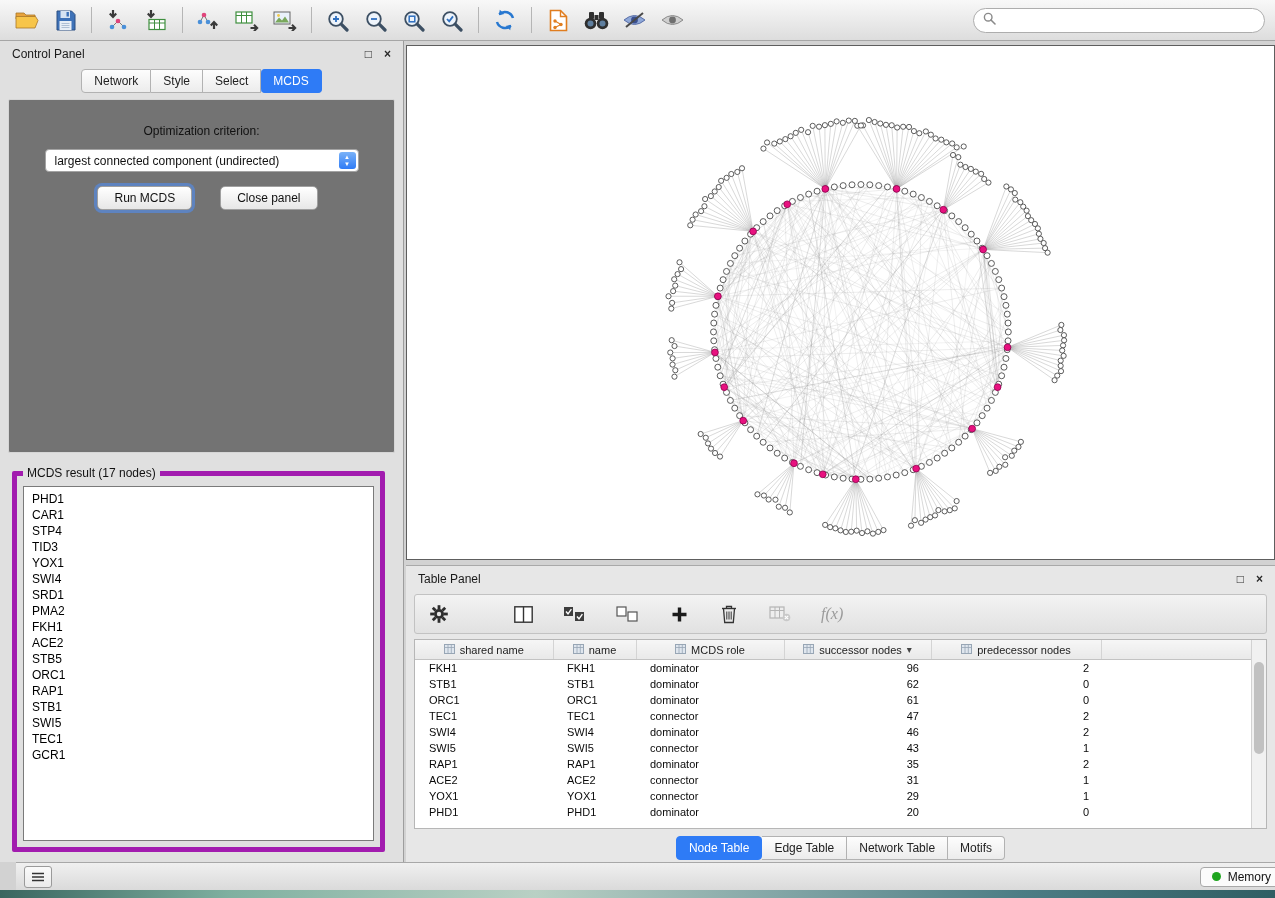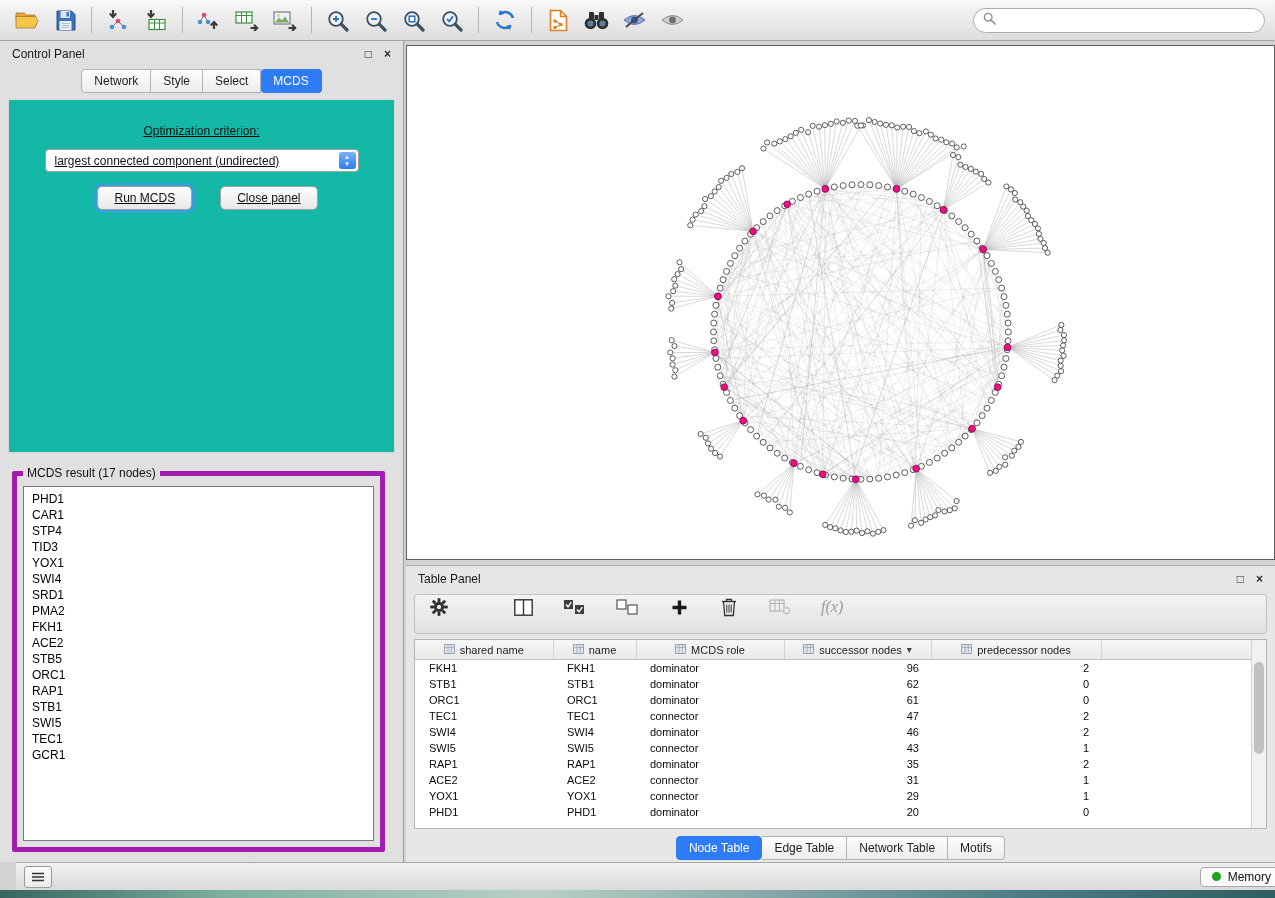--- a/index.html
+++ b/index.html
@@ -22,21 +22,21 @@
     border-right:1px solid #9d9d9d;box-sizing:border-box;}
   .panel-header{height:26px;display:flex;align-items:center;padding:0 12px;font-size:12px;color:#1a1a1a;}
   .win-btns{margin-left:auto;display:flex;gap:12px;font-size:12px;color:#2a2a2a;font-weight:bold;}
   .win-btns span{cursor:default;line-height:1;}
   .cp-tabs,.tp-tabs{display:flex;justify-content:center;margin-top:2px;position:relative;z-index:2;}
   .cp-tab{font-size:12px;padding:4px 12px;background:linear-gradient(#fdfdfd,#ececec);
     border:1px solid #b2b2b2;border-left:none;color:#222;}
   .cp-tab:first-child{border-left:1px solid #b2b2b2;border-radius:4px 0 0 4px;}
   .cp-tab:last-child{border-radius:0 4px 4px 0;text-align:right;}
   .cp-tab.active{background:#2e7bf6;color:#fff;border-color:#2e7bf6;border-radius:4px;}
-  .cp-content{margin:6px 8px 0;background:#14b8a6;border:1px solid #d6d6d6;height:352px;border-radius:2px;text-decoration:underline;}
+  .cp-content{margin:6px 8px 0;background:#737373;border:1px solid #d6d6d6;height:352px;border-radius:2px;}
   .opt-label{text-align:center;font-size:12px;color:#111;padding-top:24px;}
   .dropdown{width:314px;height:23px;margin:11px auto 0;background:#fff;border:1px solid #a3a3a3;
     border-radius:4px;position:relative;display:flex;align-items:center;font-size:12px;
     padding-left:9px;box-sizing:border-box;color:#111;}
   .dd-stepper{position:absolute;right:2px;top:2px;bottom:2px;width:17px;border-radius:3px;
     background:linear-gradient(#7ab2f8,#2e7bf6);color:#fff;font-size:6px;display:flex;
     flex-direction:column;align-items:center;justify-content:center;line-height:1.15;}
   .cp-buttons{display:flex;justify-content:center;gap:16px;margin-top:14px;}
   .btn{font-size:12px;padding:4px 16px;background:linear-gradient(#ffffff,#e7e7e7);
     border:1px solid #a0a0a0;border-radius:5px;font-family:inherit;color:#111;margin-left:12px;}
@@ -57,21 +57,21 @@
   .tl.red{left:9px;background:#ff5f57;}
   .tl.yellow{left:29px;background:#febc2e;}
   .tl.green{left:49px;background:#28c840;}
   .net-canvas{position:absolute;left:0;right:0;top:19px;bottom:0;background:#fff;overflow:hidden;}
   .net-canvas svg{display:block;width:100%;height:100%;}
 
   
   #table-panel{position:absolute;left:406px;top:565px;right:0;height:297px;background:#e7e7e7;
     border-top:1px solid #a9a9a9;box-sizing:border-box;}
   .tp-toolbar{margin:2px 8px 5px;height:38px;background:linear-gradient(#f3f3f3,#e1e1e1);
-    border:1px solid #c2c2c2;border-radius:3px;display:flex;gap:30px;padding:0 14px;}
+    border:1px solid #c2c2c2;border-radius:3px;display:flex;align-items:center;gap:30px;padding:0 14px;}
   .tp-icon{display:flex;align-items:center;justify-content:center;min-width:20px;height:24px;}
   .tp-icon:first-child{margin-right:34px;}
   .tp-icon.fx{font-family:"Liberation Serif",serif;font-style:italic;font-size:16px;color:#9a9a9a;}
   .tp-table-wrap{position:relative;margin:0 8px;background:#fff;border:1px solid #b6b6b6;height:188px;overflow:hidden;}
   table{border-collapse:collapse;width:calc(100% - 14px);table-layout:fixed;font-size:11px;}
   th{background:linear-gradient(#f6f6f6,#e9e9e9);border-right:1px solid #d4d4d4;
     border-bottom:1px solid #c3c3c3;font-weight:normal;padding:2px 4px;height:15px;}
   .th-inner{display:flex;align-items:center;justify-content:center;gap:5px;color:#222;}
   .sort-arrow{color:#444;font-size:10px;}
   td{padding:1.5px 6px;height:13px;color:#0a0a0a;overflow:hidden;white-space:nowrap;}

